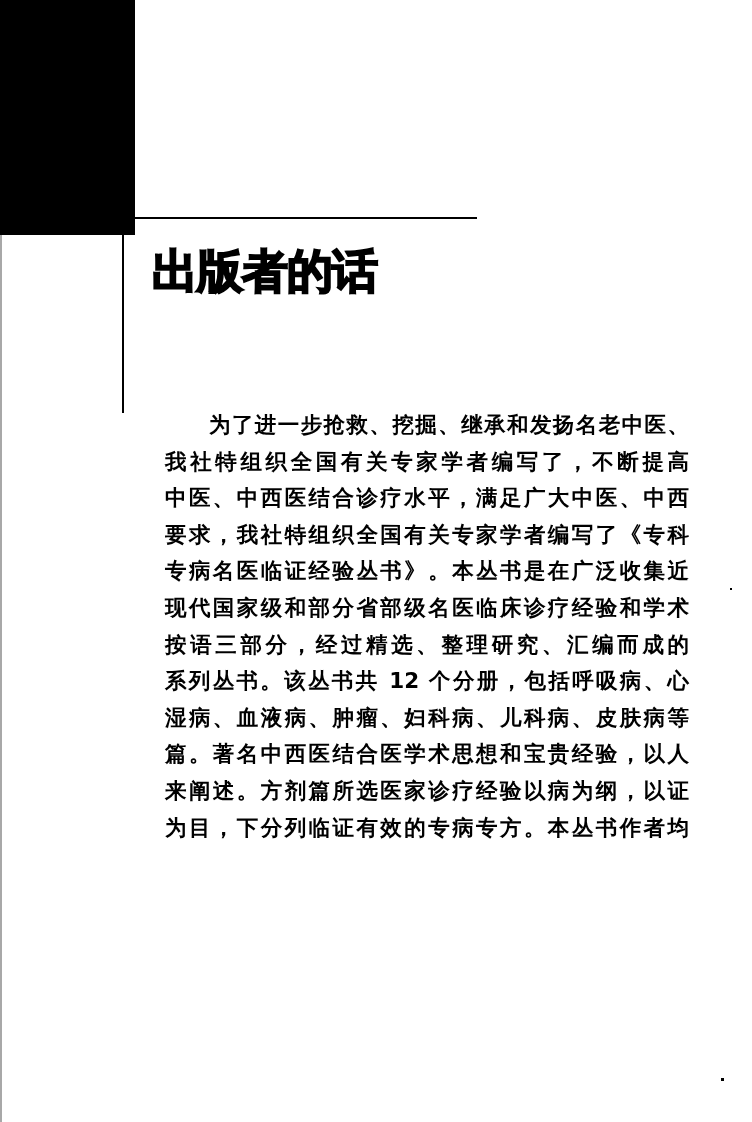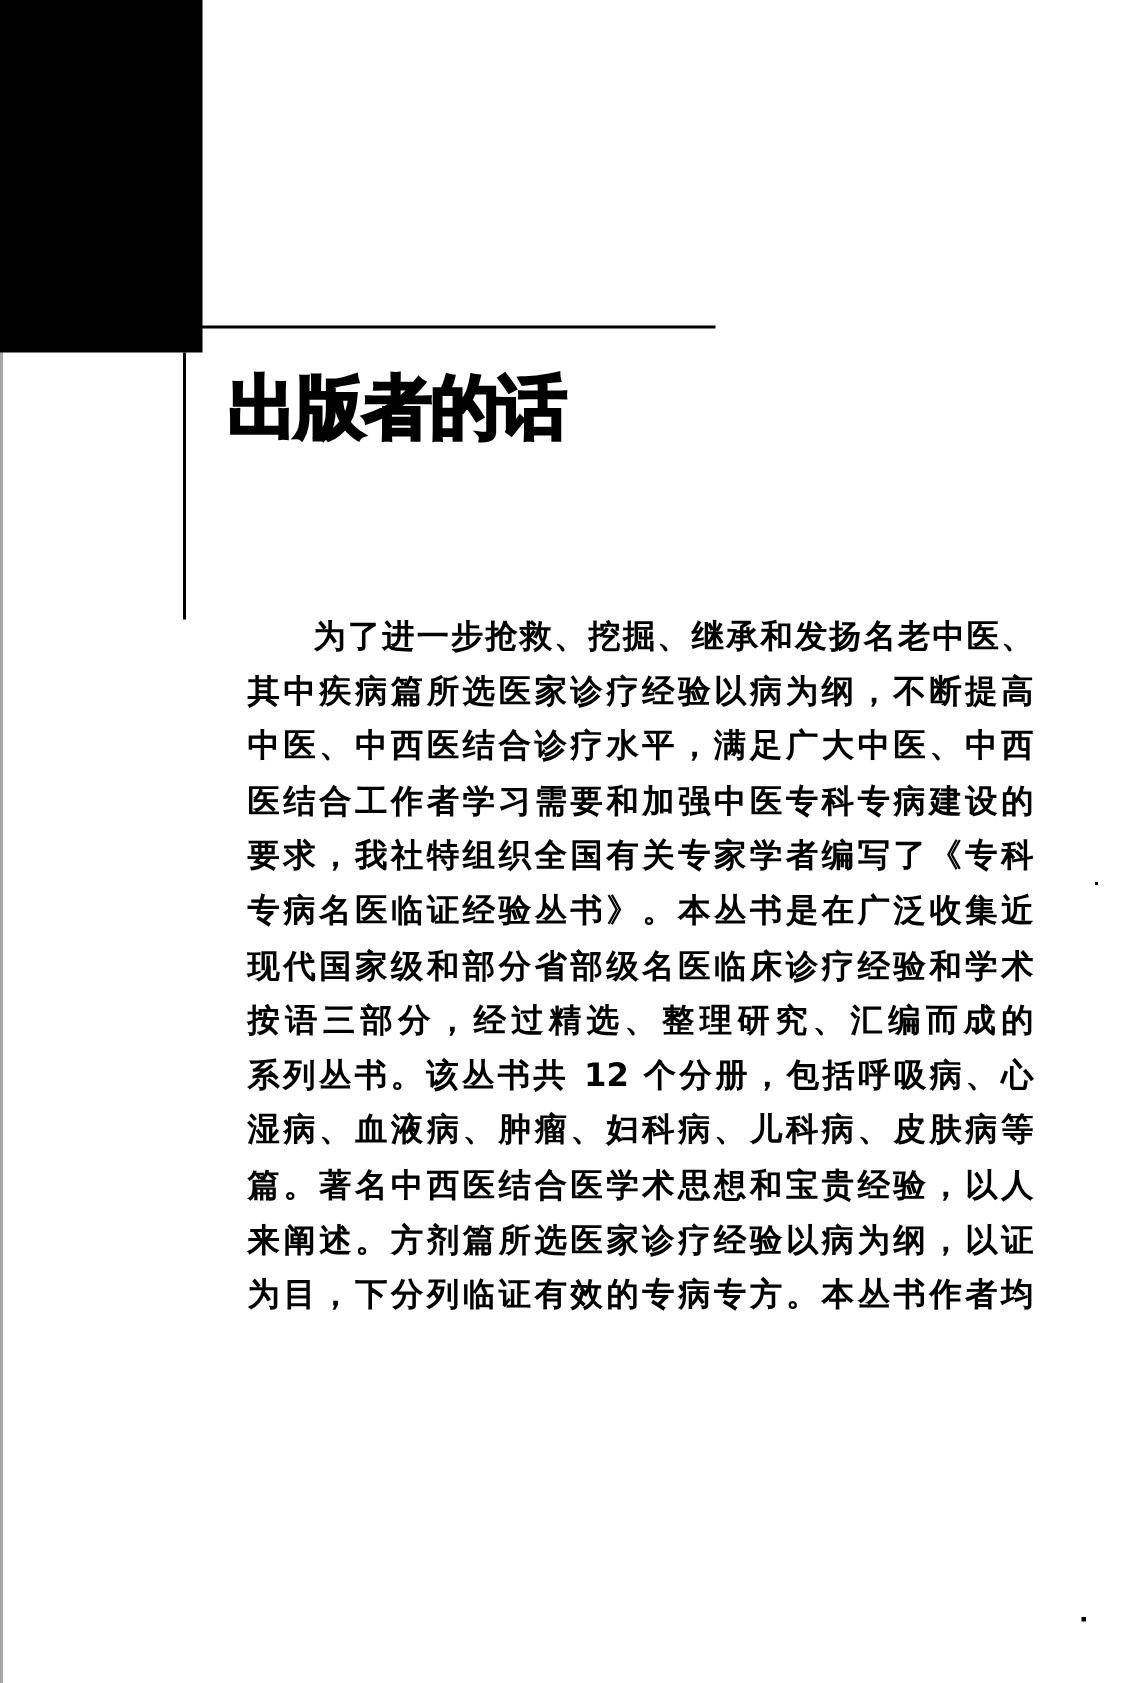--- a/index.html
+++ b/index.html
@@ -34,23 +34,22 @@
 
 <div class="left-edge"></div>
 <div class="black-block"></div>
 <div class="h-rule"></div>
 <div class="v-rule"></div>
 
 <h1 class="title" style="margin:0;">出版者的话</h1>
 
 <div class="body-text">
   <span class="line indent">为了进一步抢救、挖掘、继承和发扬名老中医、</span>
-  <span class="line">其中疾病篇所选医家诊疗经验以病为纲，不断提高</span>
+  <span class="line">我社特组织全国有关专家学者编写了，不断提高</span>
   <span class="line">中医、中西医结合诊疗水平，满足广大中医、中西</span>
-  <span class="line">医结合工作者学习需要和加强中医专科专病建设的</span>
   <span class="line">要求，我社特组织全国有关专家学者编写了《专科</span>
   <span class="line">专病名医临证经验丛书》。本丛书是在广泛收集近</span>
   <span class="line">现代国家级和部分省部级名医临床诊疗经验和学术</span>
   <span class="line">按语三部分，经过精选、整理研究、汇编而成的</span>
   <span class="line">系列丛书。该丛书共 12 个分册，包括呼吸病、心</span>
   <span class="line">湿病、血液病、肿瘤、妇科病、儿科病、皮肤病等</span>
   <span class="line">篇。著名中西医结合医学术思想和宝贵经验，以人</span>
   <span class="line">来阐述。方剂篇所选医家诊疗经验以病为纲，以证</span>
   <span class="line">为目，下分列临证有效的专病专方。本丛书作者均</span>
 </div>

